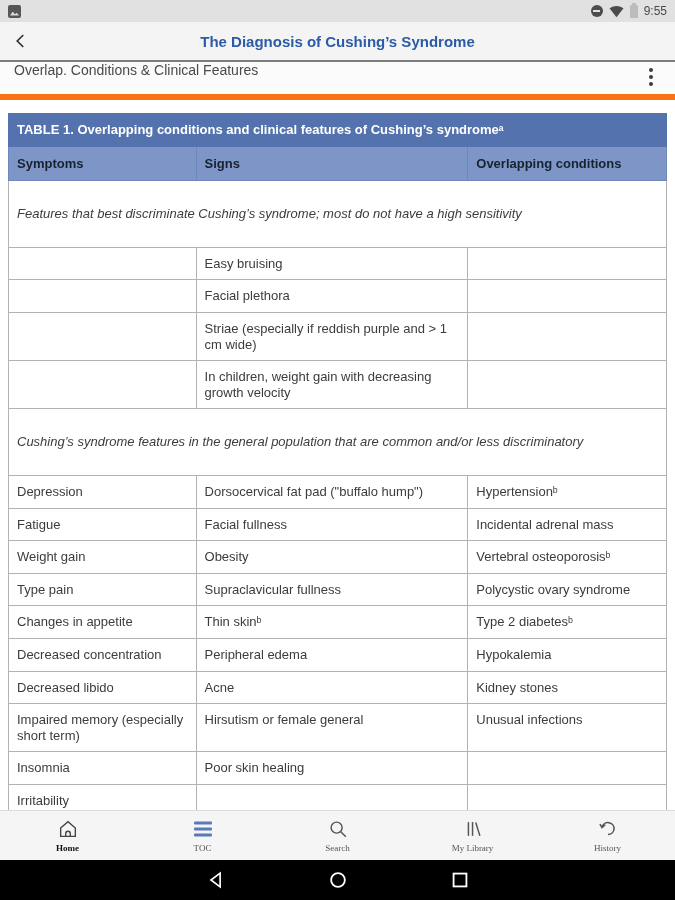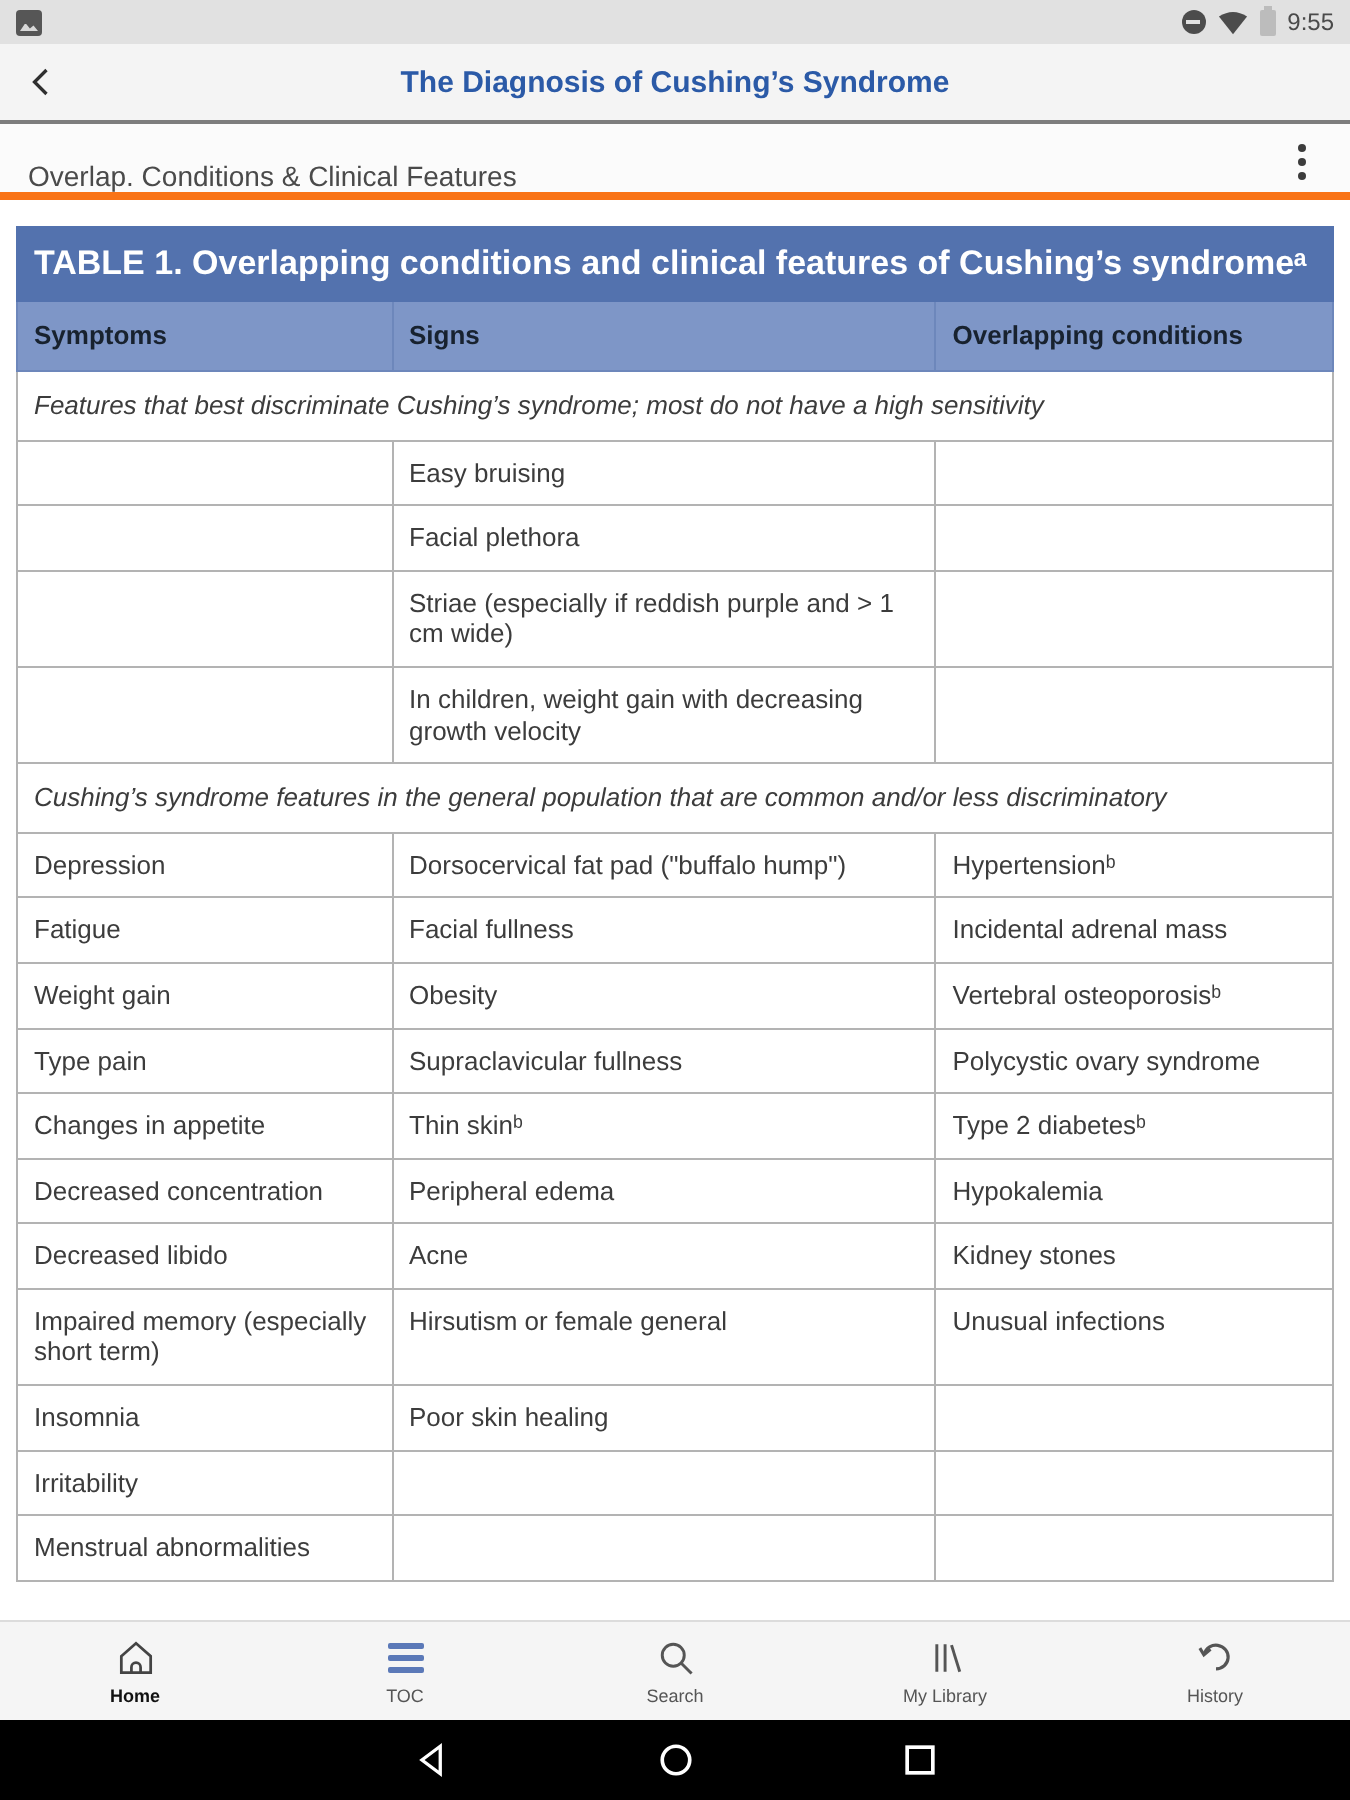--- a/index.html
+++ b/index.html
@@ -53,54 +53,54 @@
   .app-title {
     position: absolute; left: 0; right: 0; text-align: center;
     font-size: 15px; font-weight: bold; color: #2b5aa7;
     pointer-events: none;
   }
 
   
   .subheader {
     height: 38px; flex: 0 0 38px;
     background: #fbfbfb;
-    display: flex; align-items: flex-end; justify-content: space-between;
+    display: flex; align-items: flex-start; justify-content: space-between;
     padding: 0 14px;
-    border-bottom: 4px solid #f97316;
+    border-bottom: 6px solid #f97316;
   }
   .subheader-title { font-size: 14px; color: #4a4a4a; }
   .kebab { display: flex; flex-direction: column; gap: 3px; padding: 6px 8px; cursor: pointer; }
   .kebab span { width: 4px; height: 4px; border-radius: 50%; background: #3c3c3c; }
 
   
   .content { flex: 1 1 auto; overflow: hidden; padding: 13px 8px 0 8px; background: #ffffff; }
   table.cs-table {
     width: 100%; border-collapse: collapse; table-layout: fixed;
     font-size: 13px; color: #3c3c3c;
   }
   .cs-table td, .cs-table th { border: 1px solid #b3b3b3; padding: 8px 8px; vertical-align: top; line-height: 1.2; }
   .tbl-caption td {
     background: #5372ae; color: #ffffff; font-weight: bold;
-    border: 1px solid #5372ae; padding: 8px 8px; font-size: 17px;
+    border: 1px solid #5372ae; padding: 8px 8px; font-size: 13px;
   }
   .tbl-colhead th {
     background: #7e96c7; color: #18222f; font-weight: bold; text-align: left;
     border: 1px solid #6d87bb; padding: 9px 8px;
   }
-  .section-row td { font-style: italic; padding: 9px 8px; color: #3c3c3c; }
+  .section-row td { font-style: italic; padding: 25px 8px; color: #3c3c3c; }
 
   
   .bottom-nav {
     height: 50px; flex: 0 0 50px;
     background: #f5f5f5; border-top: 1px solid #dcdcdc;
     display: flex; align-items: stretch;
   }
   .nav-item {
     flex: 1; display: flex; flex-direction: column; align-items: center; justify-content: center;
-    gap: 3px; cursor: pointer;
+    gap: 3px; cursor: pointer; font-family: Liberation Serif, serif;
   }
   .nav-item .nav-label { font-size: 9px; color: #555; }
   .nav-item.active-home .nav-label { color: #111; font-weight: bold; }
 
   
   .android-bar {
     height: 40px; flex: 0 0 40px;
     background: #000;
     display: flex; align-items: center; justify-content: center; gap: 92px;
   }

